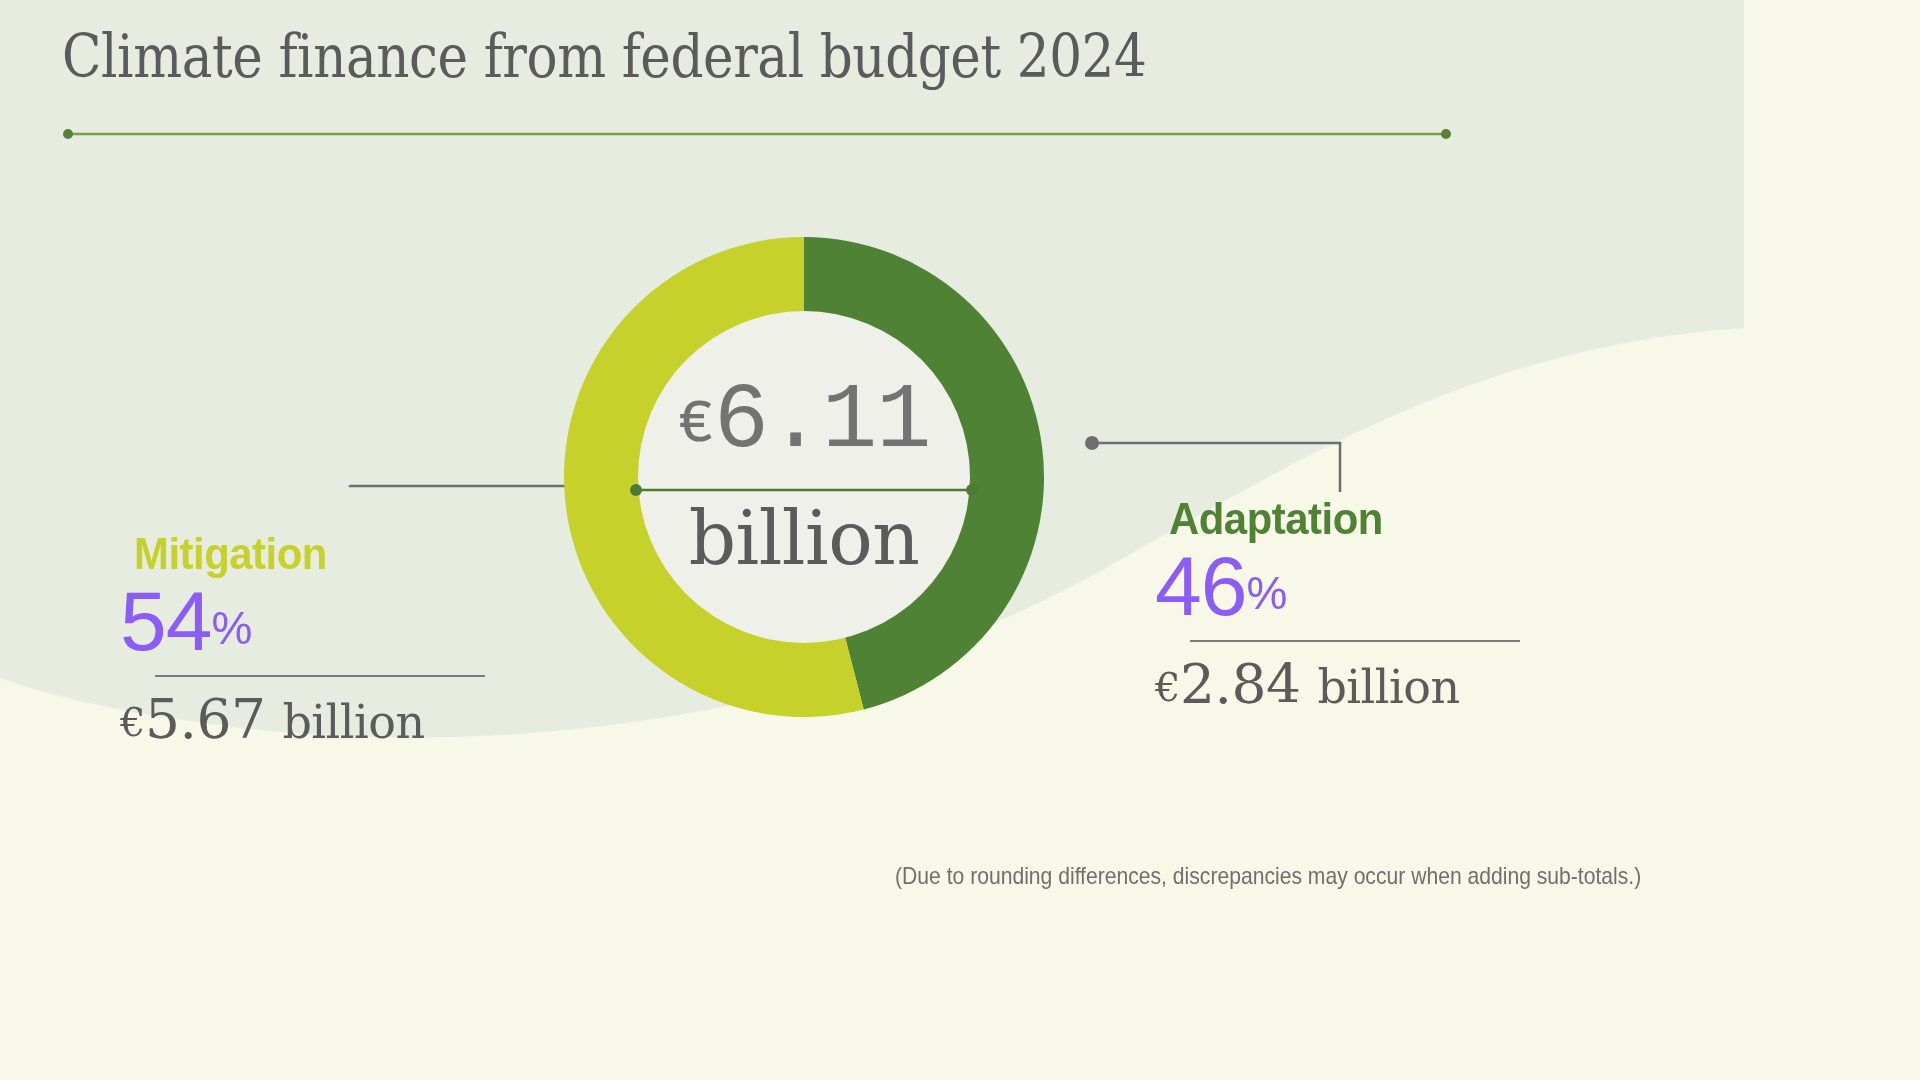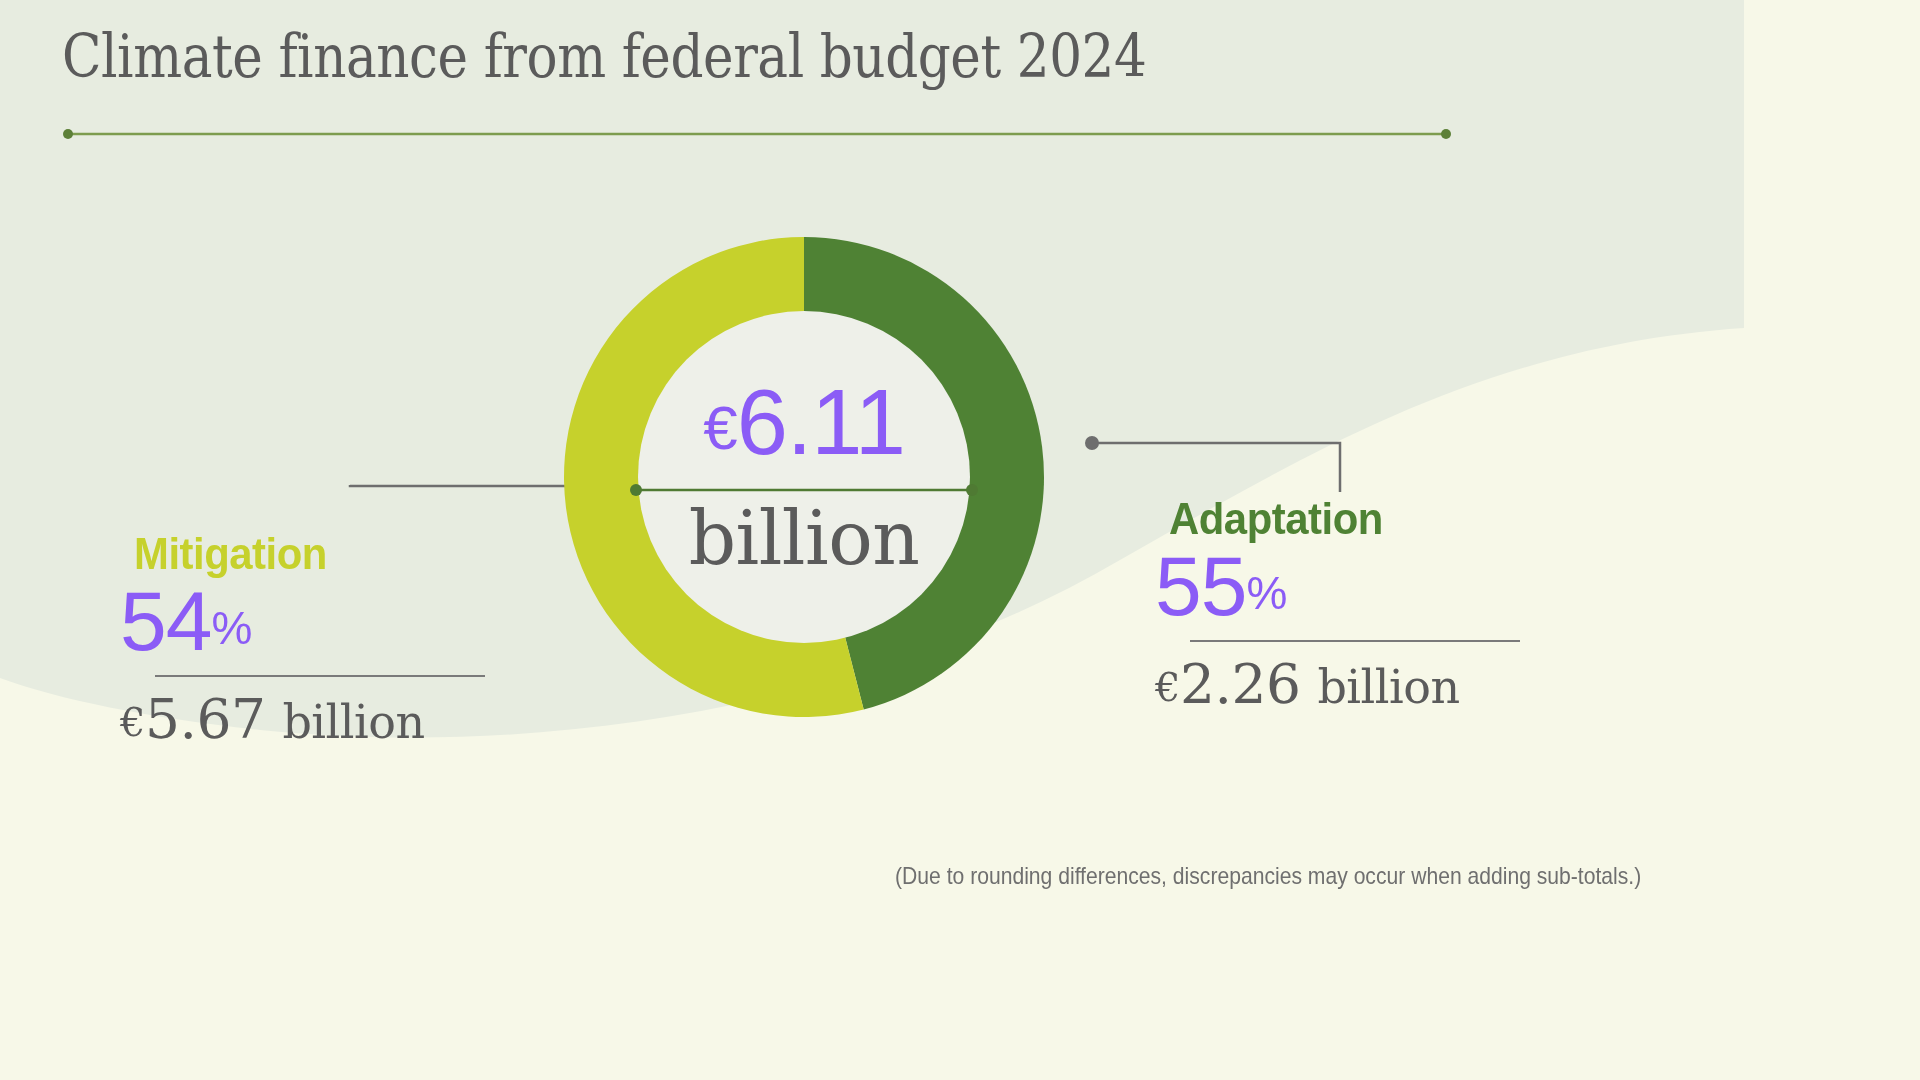--- a/index.html
+++ b/index.html
@@ -72,23 +72,23 @@
     left: 0; top: 0;
     width: 538px;
     height: 538px;
     display: flex;
     flex-direction: column;
     align-items: center;
     justify-content: center;
     pointer-events: none;
   }
   .center-amount {
-    font-family: Liberation Sans, sans-serif;
+    font-family: Liberation Mono, monospace;
     font-size: 92px;
-    color: #8b5cf6;
+    color: #737373;
     line-height: 1;
     letter-spacing: -1px;
     margin-bottom: 8px;
   }
   .center-amount .eur { font-size: 62px; vertical-align: 0.08em; }
   .center-rule-wrap {
     width: 348px;
     height: 12px;
     margin: 6px 0 6px 0;
   }
@@ -238,20 +238,20 @@
 
   <div id="label-mitigation" class="side-label">
     <div class="cat-name" style="color: rgb(198, 209, 44);">Mitigation</div>
     <div class="cat-pct"><span>54</span><span class="sym">%</span></div>
     <div class="cat-rule"></div>
     <div class="cat-amount"><span class="eur">€</span><span>5.67</span> <span class="unit">billion</span></div>
   </div>
 
   <div id="label-adaptation" class="side-label">
     <div class="cat-name" style="color: rgb(79, 130, 52);">Adaptation</div>
-    <div class="cat-pct"><span>55</span><span class="sym">%</span></div>
+    <div class="cat-pct"><span>46</span><span class="sym">%</span></div>
     <div class="cat-rule"></div>
-    <div class="cat-amount"><span class="eur">€</span><span>2.26</span> <span class="unit">billion</span></div>
+    <div class="cat-amount"><span class="eur">€</span><span>2.84</span> <span class="unit">billion</span></div>
   </div>
 
   <div id="footnote">(Due to rounding differences, discrepancies may occur when adding sub-totals.)</div>
 
 </div>
 
 </body></html>

